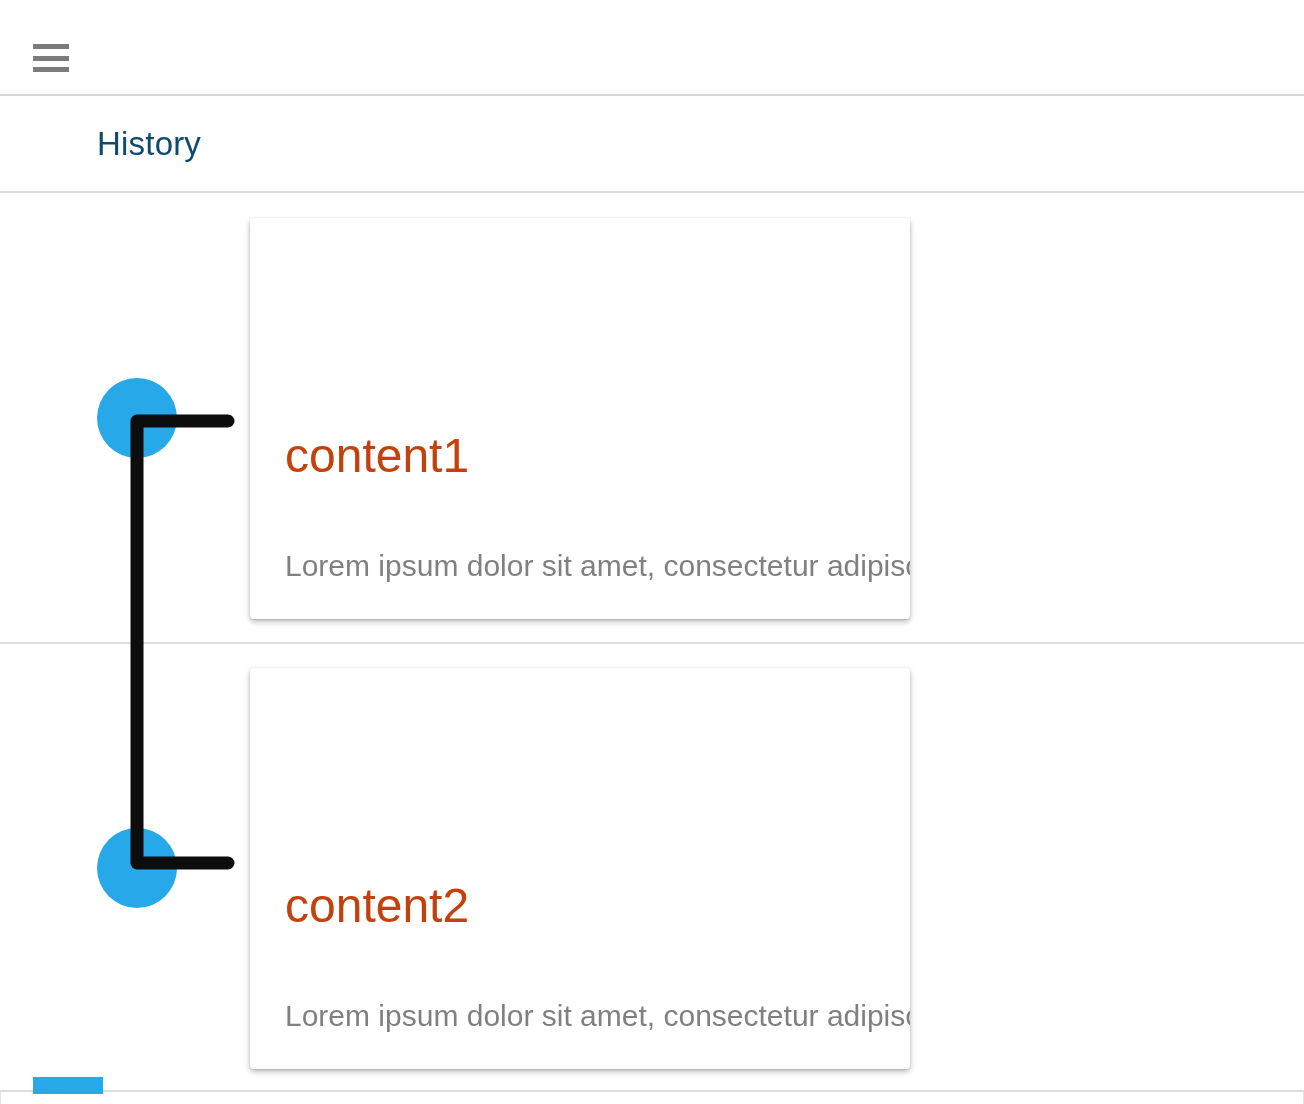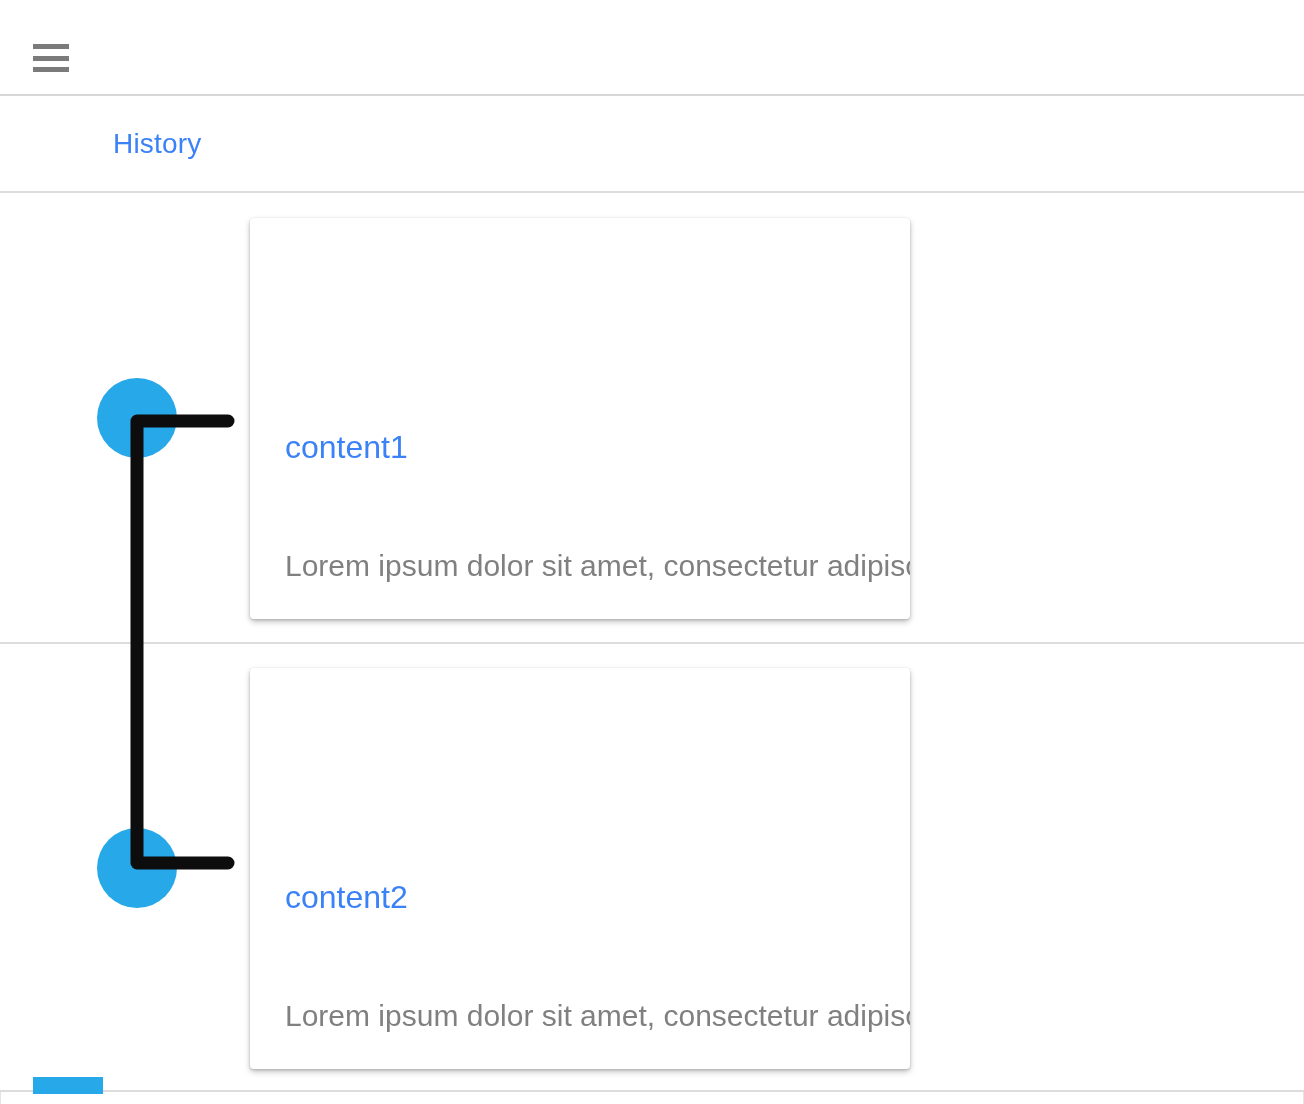--- a/index.html
+++ b/index.html
@@ -38,21 +38,21 @@
   
   .subheader {
     position: absolute; left: 0; top: 96px;
     width: 1304px; height: 97px;
     background: #ffffff;
     border-bottom: 2px solid #dcdcdc;
     display: flex; align-items: center;
     padding-left: 97px;
   }
   .subheader .title {
-    font-size: 28px; color: #3b82f6; letter-spacing: 0.2px; margin-left: 16px;
+    font-size: 33px; color: #0c4a6e; letter-spacing: 0.2px;
   }
 
   
   .row { position: absolute; left: 0; width: 1304px; background: #ffffff; border-bottom: 2px solid #dcdcdc; }
   .row1 { top: 193px; height: 451px; }
   .row2 { top: 644px; height: 448px; }
 
   
   .dot {
     position: absolute;
@@ -77,21 +77,21 @@
     background: #ffffff;
     border-radius: 4px;
     box-shadow: 0 1px 3px rgba(0,0,0,0.18), 0 3px 6px rgba(0,0,0,0.22);
     overflow: hidden;
     z-index: 3;
   }
   .card1 { top: 218px; }
   .card2 { top: 668px; padding-left: 40px; }
   .card .card-title {
     position: absolute; left: 35px; top: 212px;
-    font-size: 32px; font-weight: 400; color: #3b82f6;
+    font-size: 48px; font-weight: 400; color: #c2410c;
     white-space: nowrap; line-height: 1.1;
   }
   .card .card-body {
     position: absolute; left: 35px; top: 330px;
     width: 700px;
     font-size: 30px; color: #808080;
     white-space: nowrap; overflow: hidden;
     line-height: 1.2;
   }
 

